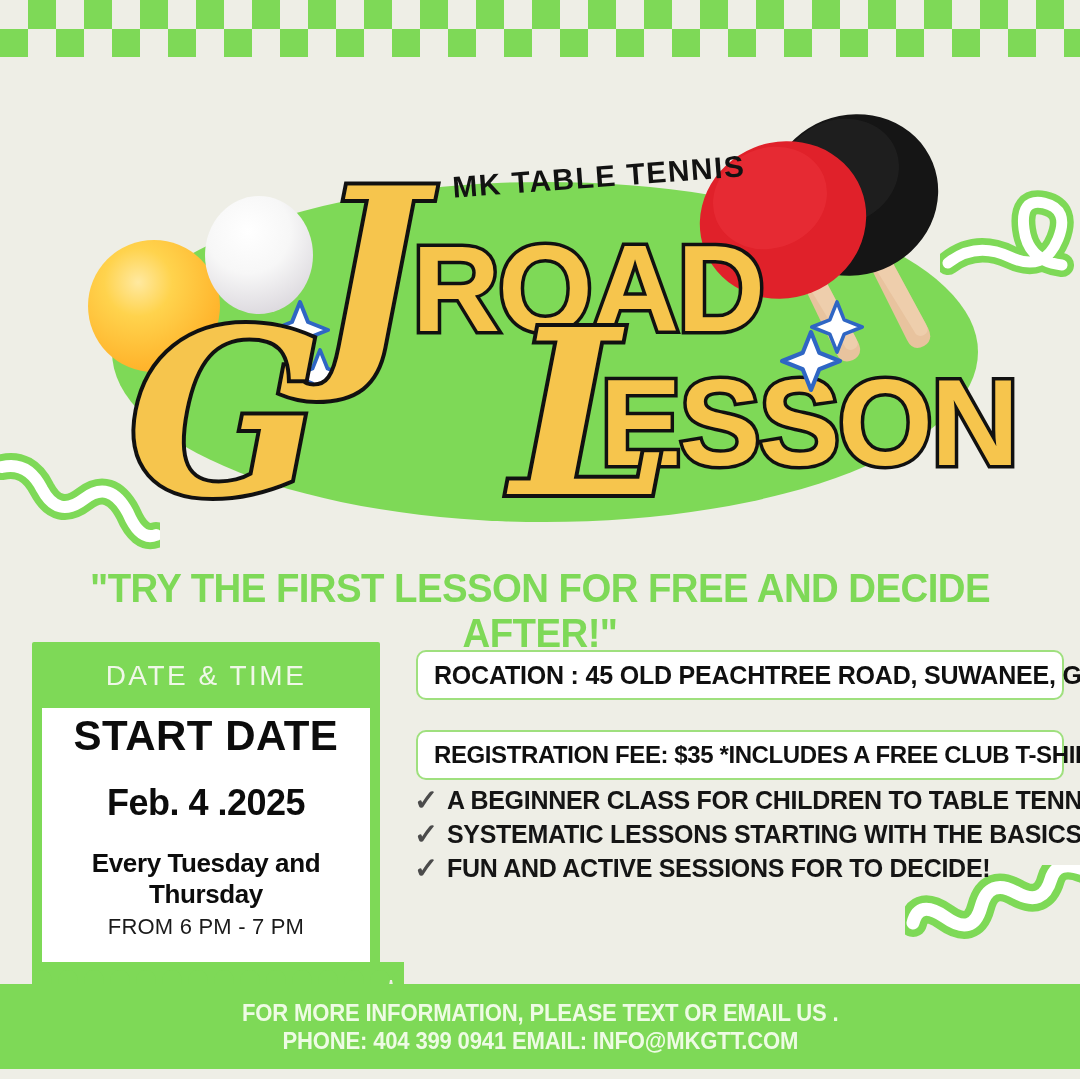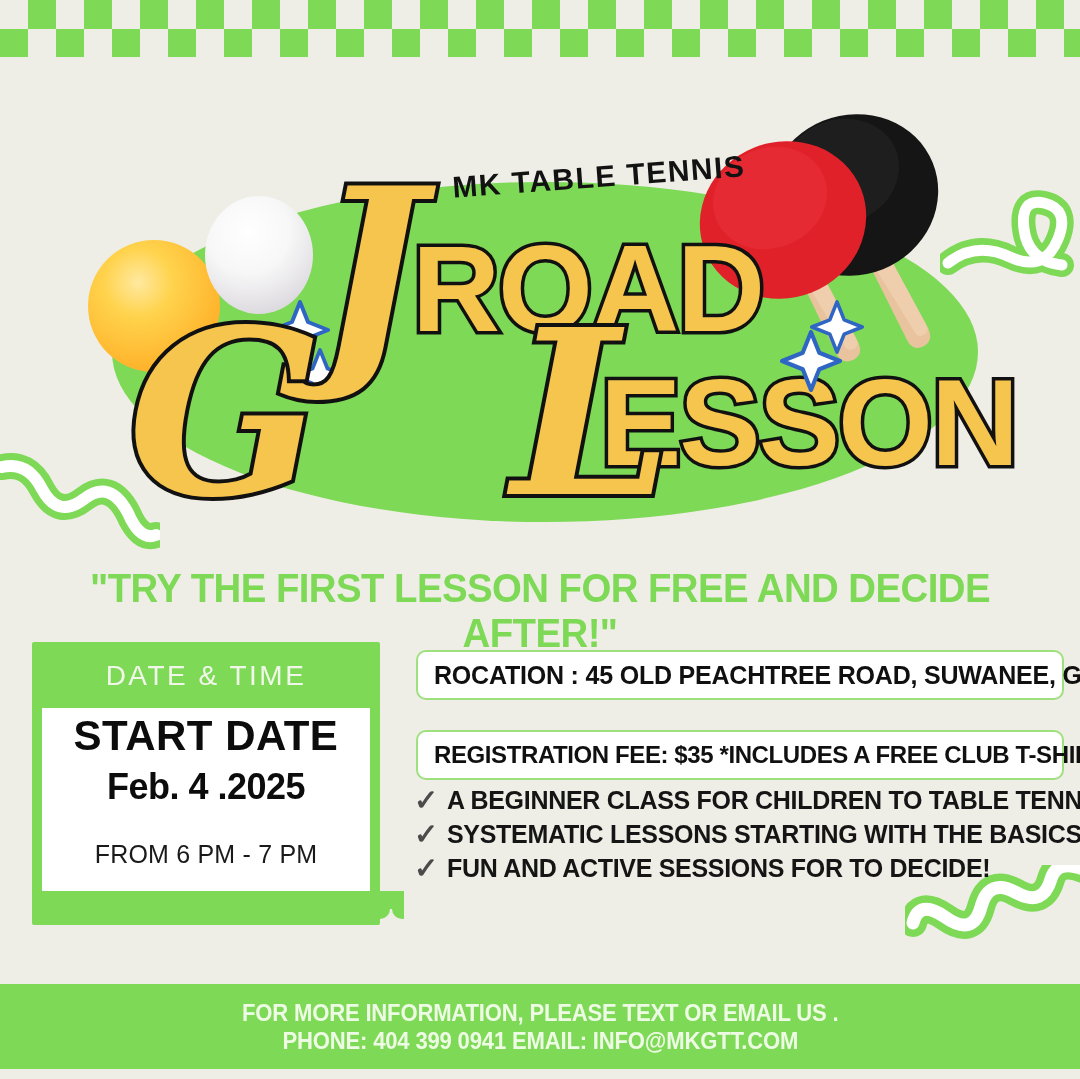--- a/index.html
+++ b/index.html
@@ -115,23 +115,23 @@
     font-size:28px; letter-spacing:2.5px;
     padding:18px 0 16px;
   }
   #date-card-body{
     background:#ffffff;
     margin:0 10px;
     padding:4px 10px 22px;
     text-align:center;
   }
   #start-date-label{ font-size:42px; font-weight:bold; color:#0c0c0c; letter-spacing:0.5px; }
-  #start-date-value{ font-size:36px; font-weight:bold; color:#0c0c0c; margin-top:6px; letter-spacing:-0.5px; }
+  #start-date-value{ font-size:36px; font-weight:bold; color:#0c0c0c; margin-top:22px; letter-spacing:-0.5px; }
   #schedule-days{ font-size:26px; font-weight:bold; color:#0c0c0c; margin-top:24px; letter-spacing:-0.4px; }
-  #schedule-hours{ font-size:25px; color:#1a1a1a; margin-top:32px; letter-spacing:0.2px; }
+  #schedule-hours{ font-size:22px; color:#1a1a1a; margin-top:4px; letter-spacing:0.2px; }
   #scallop{ height:34px; display:block; }
 
   
   .pill{
     position:absolute; z-index:6;
     background:#fff;
     border:2px solid #9fe07e;
     border-radius:10px;
     display:flex; align-items:center;
     padding:0 16px;
@@ -270,20 +270,21 @@
   <div class="script" id="s-l">L</div>
   <div class="word" id="w-lesson">ESSON</div>
 
   <div id="tagline">"TRY THE FIRST LESSON FOR FREE AND DECIDE AFTER!"</div>
 
   <div id="date-card">
     <div id="date-card-header">DATE &amp; TIME</div>
     <div id="date-card-body">
       <div id="start-date-label">START DATE</div>
       <div id="start-date-value">Feb. 4 .2025</div>
+      <div id="schedule-days">Every Tuesday and Thursday</div>
       <div id="schedule-hours">FROM 6 PM - 7 PM</div>
     </div>
     <svg id="scallop" viewBox="0 0 372 34" preserveAspectRatio="none">
       <rect x="0" y="0" width="372" height="18" fill="#7ed957"></rect>
       <g fill="#7ed957">
         <circle cx="10" cy="18" r="10"></circle>
           <circle cx="36" cy="18" r="10"></circle>
           <circle cx="62" cy="18" r="10"></circle>
         <circle cx="88" cy="18" r="10"></circle>
           <circle cx="114" cy="18" r="10"></circle>

